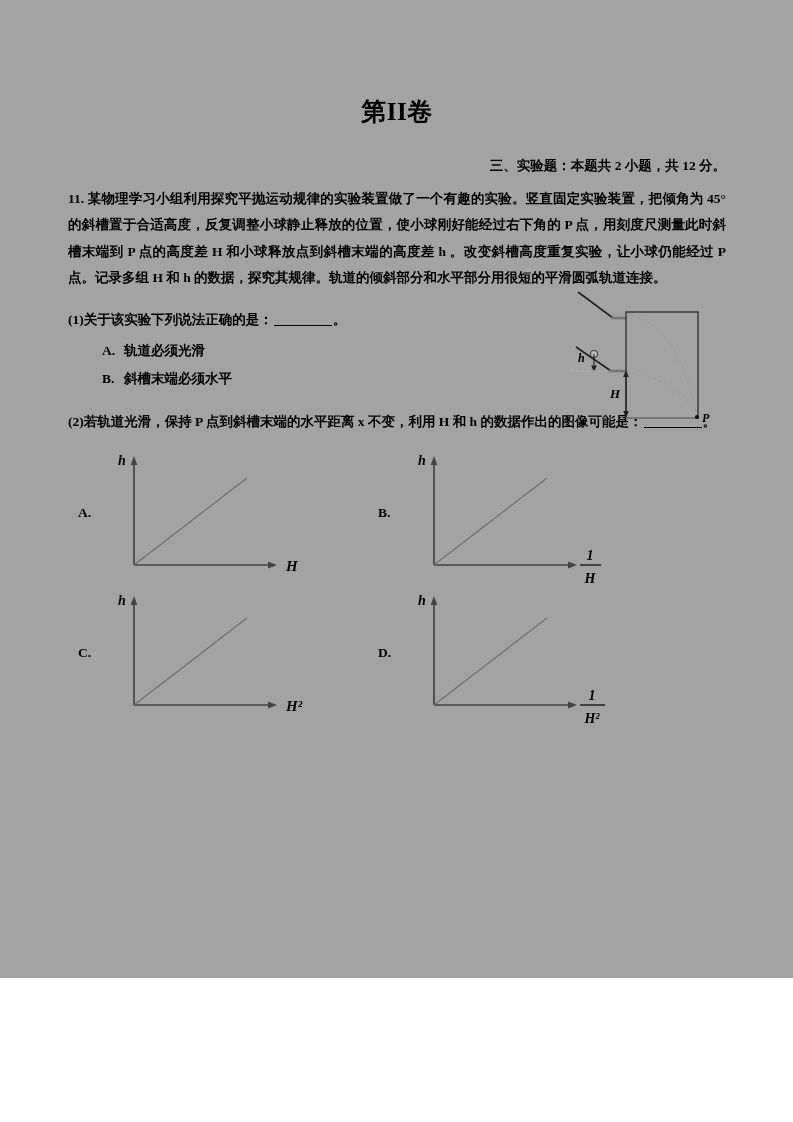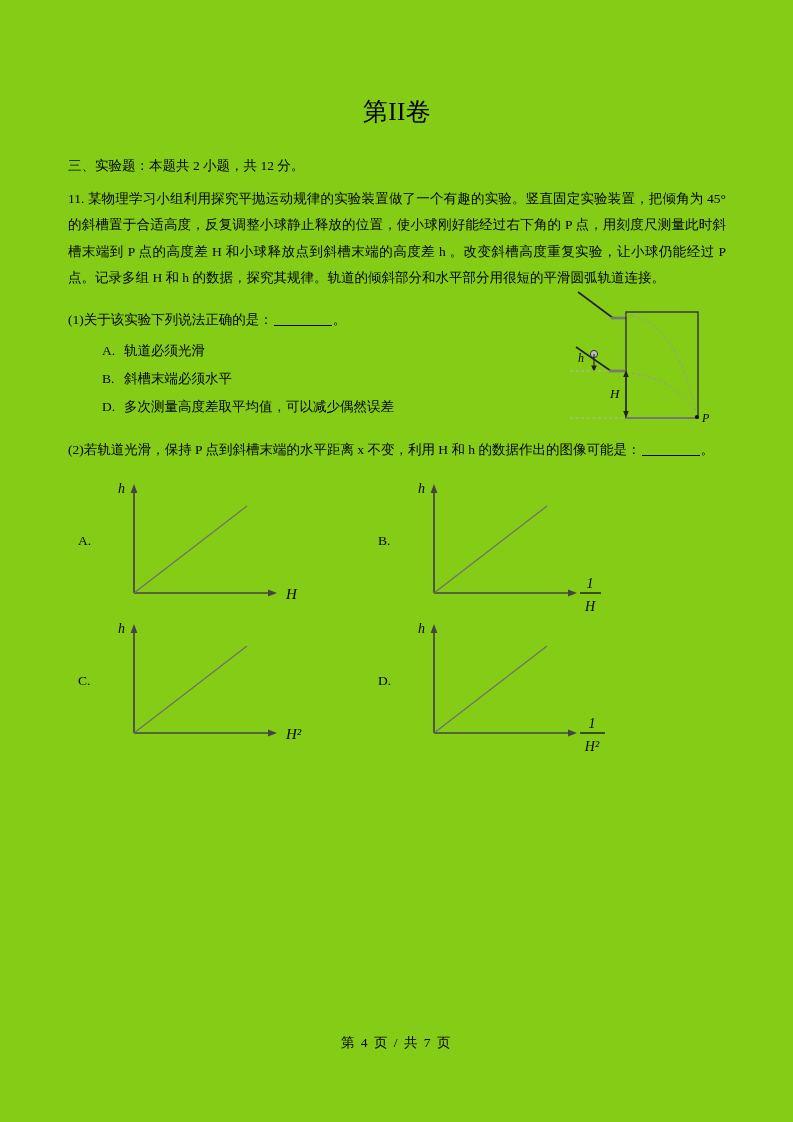--- a/index.html
+++ b/index.html
@@ -7,23 +7,24 @@
     padding: 0;
     background: #ffffff;
   }
   body {
     font-family: "Liberation Serif", "DejaVu Serif", serif;
     color: #000000;
   }
   .page {
     position: relative;
     width: 793px;
-    height: 1122px;
-    background: #84cc16;
+    height: 978px;
+    background: #a3a3a3;
     overflow: hidden;
+    font-weight: bold;
   }
   .content {
     position: absolute;
     left: 68px;
     top: 0;
     width: 658px;
   }
 
   
   .doc-title {
@@ -33,20 +34,21 @@
     margin: 0;
     padding-top: 95px;
     letter-spacing: 0.5px;
   }
 
   
   .section-head {
     font-size: 13.5px;
     margin-top: 28px;
     line-height: 1.55;
+    text-align: right;
   }
 
   
   .para {
     font-size: 13.5px;
     line-height: 1.95;
     text-align: justify;
     margin-top: 9px;
   }
   .para-q11 { }
@@ -147,23 +149,20 @@
       <span>(1)关于该实验下列说法正确的是：</span><span class="blank"></span><span>。</span>
     </div>
 
     <div class="choices">
       <div class="choice">
         <span class="lab">A.</span><span>轨道必须光滑</span>
       </div>
       <div class="choice">
         <span class="lab">B.</span><span>斜槽末端必须水平</span>
       </div>
-      <div class="choice">
-        <span class="lab">D.</span><span>多次测量高度差取平均值，可以减少偶然误差</span>
-      </div>
     </div>
 
     <div class="para tight">
       <span>(2)若轨道光滑，保持 P 点到斜槽末端的水平距离 x 不变，利用 H 和 h 的数据作出的图像可能是：</span><span class="blank"></span><span>。</span>
     </div>
 
     <div class="graph-grid">
 
       <div class="graph-cell gc-a">
         <div class="graph-label">A.</div>

